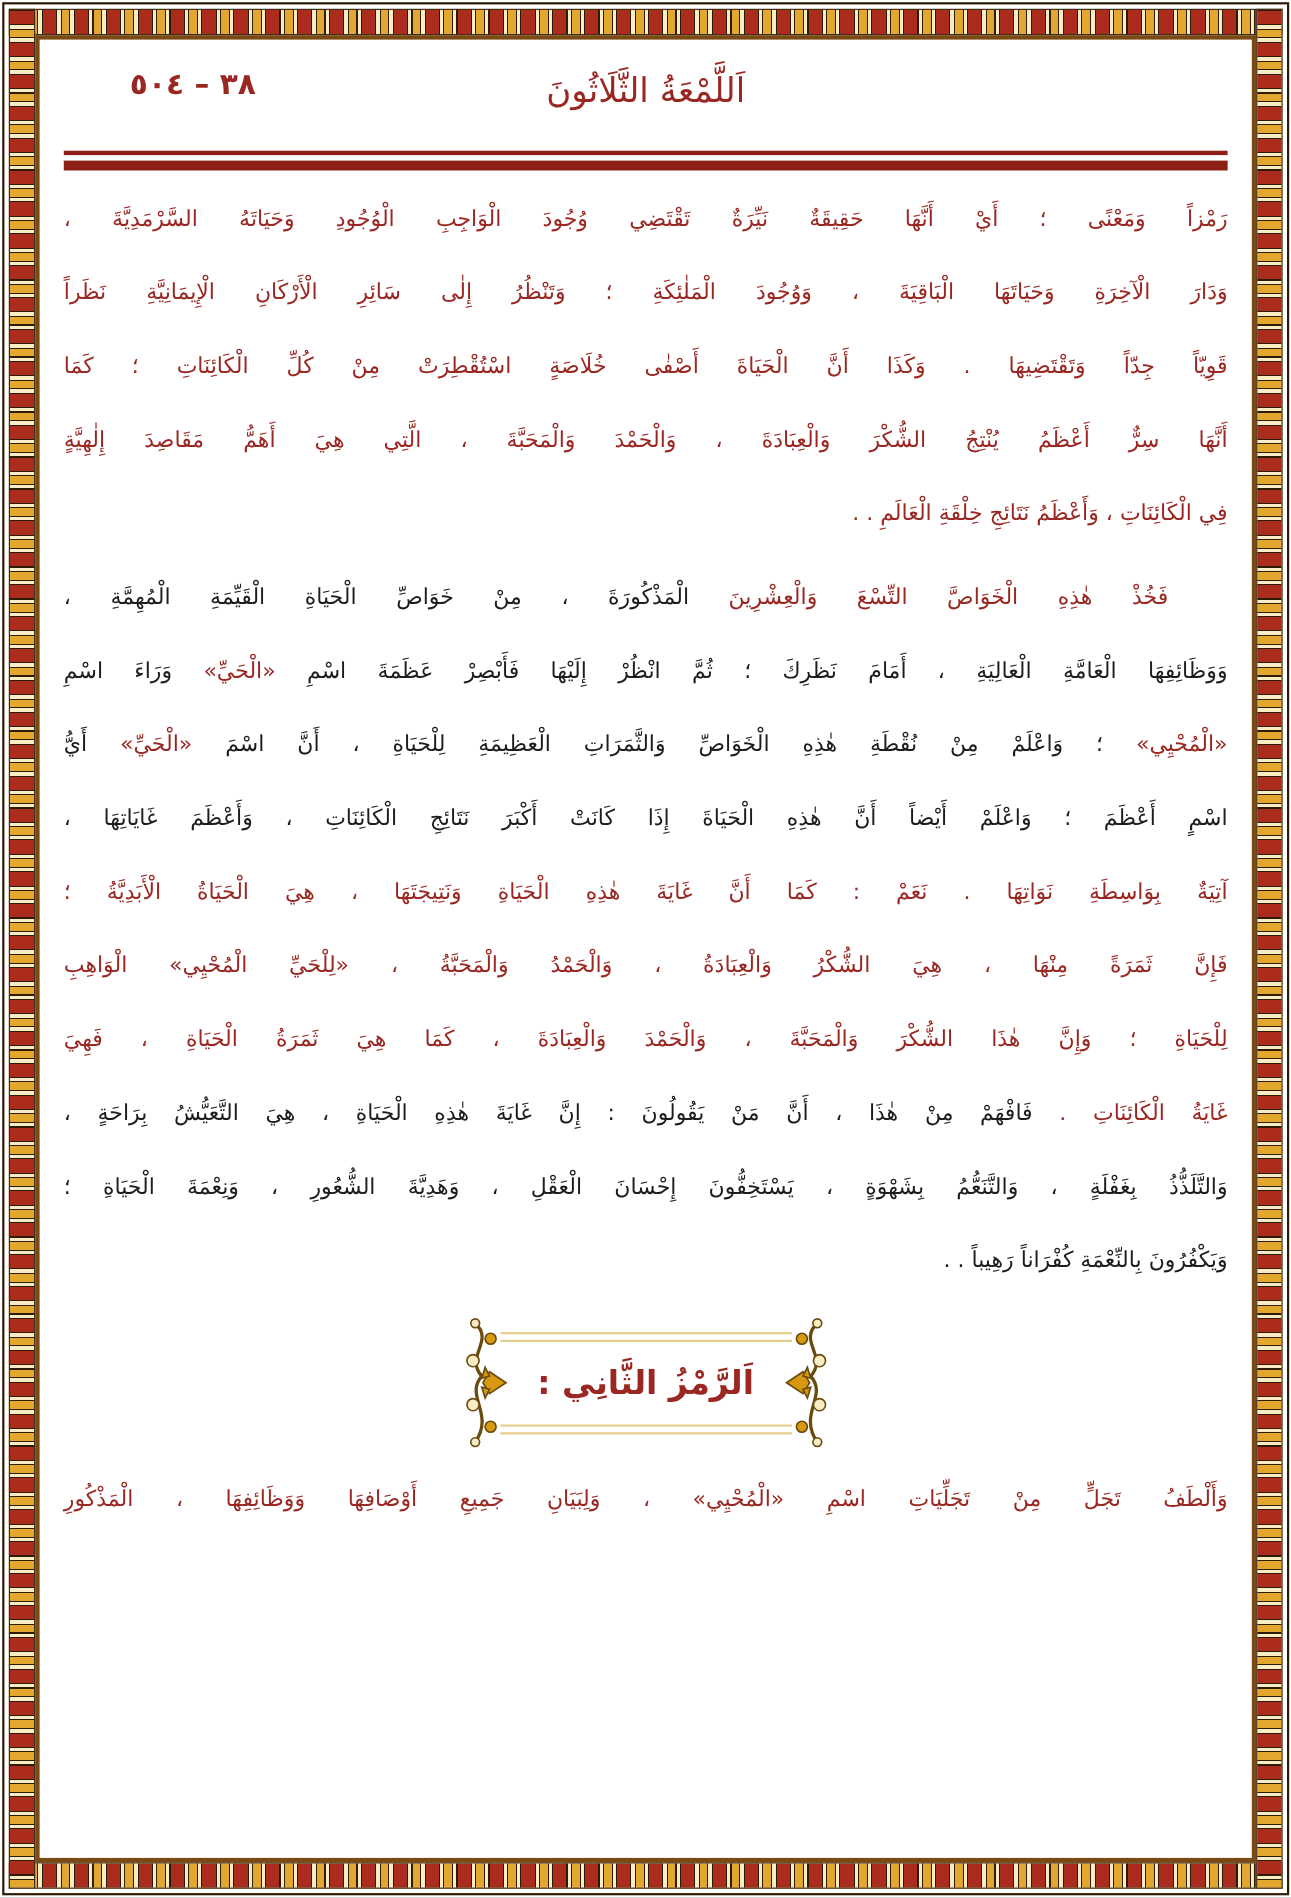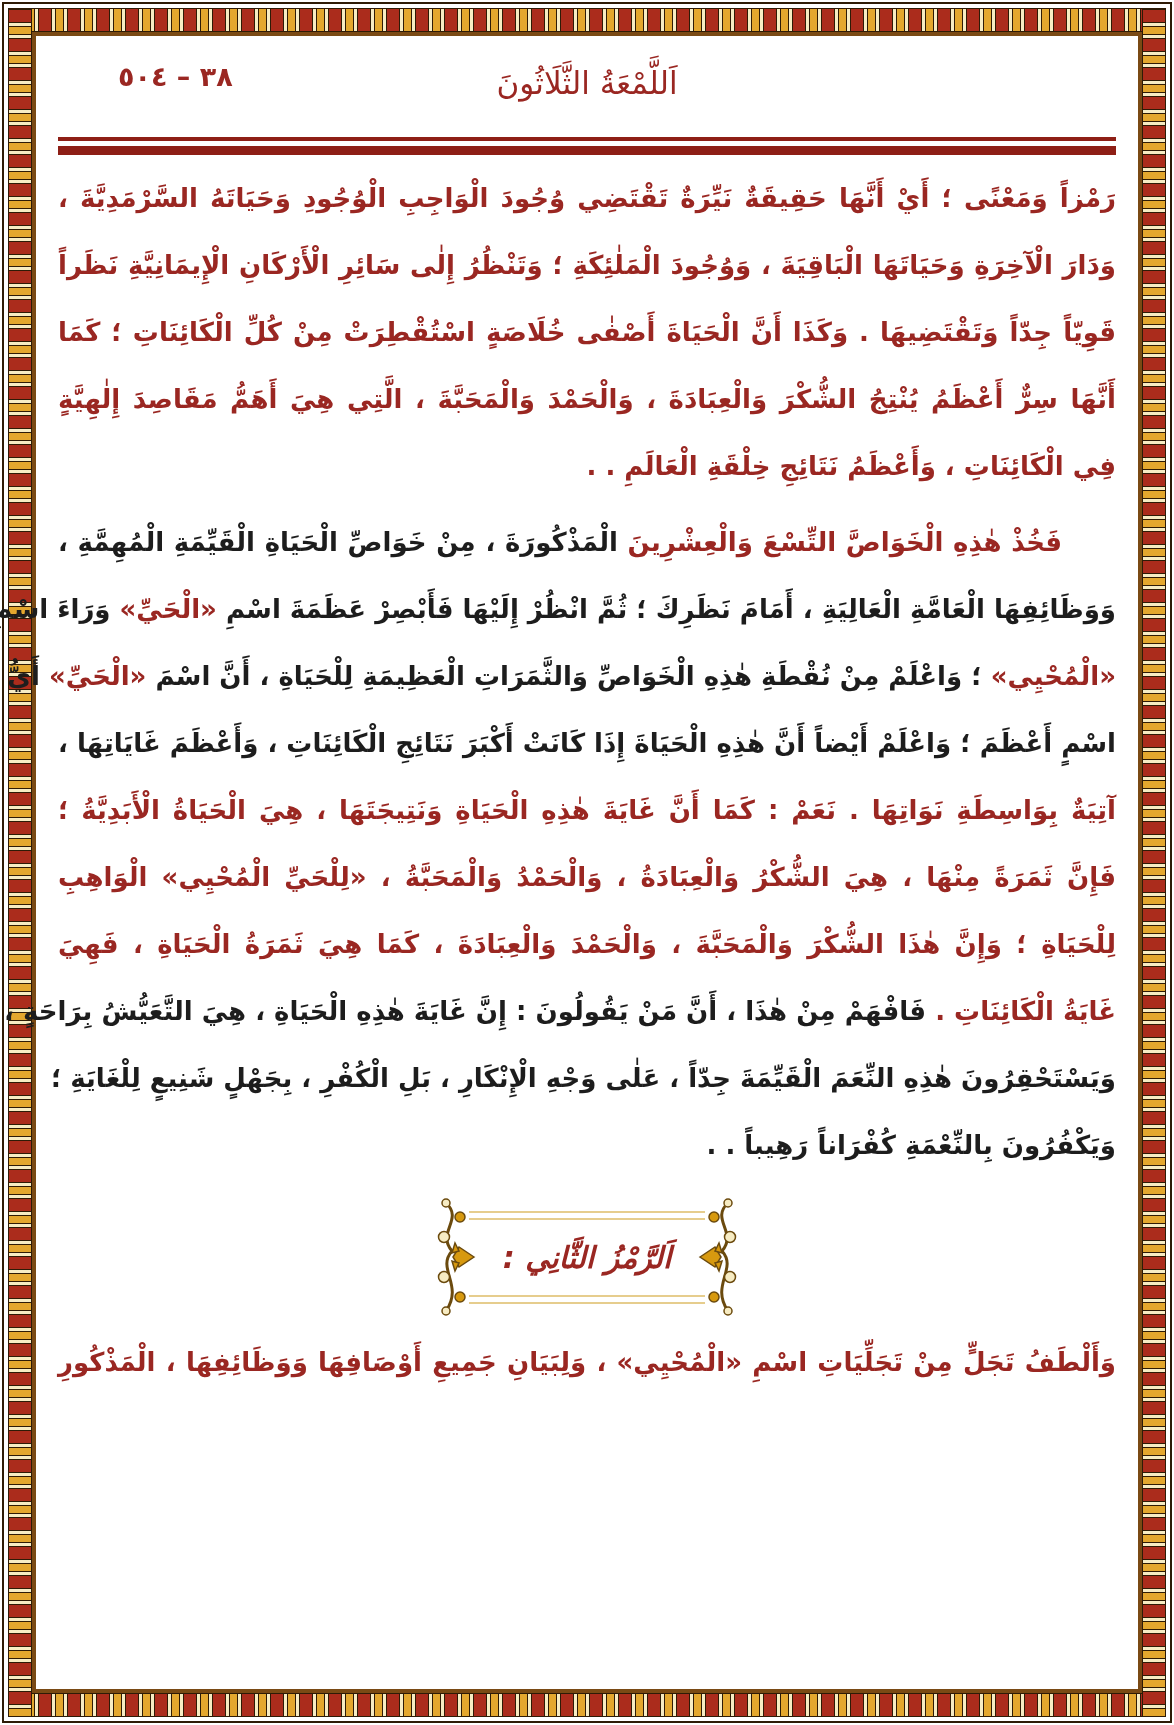--- a/index.html
+++ b/index.html
@@ -80,42 +80,41 @@
   .double-rule {
     margin-top:14px;
     height:5px;
     border-top:4px solid var(--rule-red);
     border-bottom:9px solid var(--rule-red);
   }
   
   .body-lines { margin-top:10px; }
   .line {
     height:67px; line-height:67px;
-    font-size:26px; font-weight:bold;
+    font-size:20px; font-weight:normal;
     text-align:justify; text-align-last:justify;
     white-space:nowrap;
   }
   .line.last { text-align:right; text-align-last:right; }
   .line.indent { padding-right:54px; }
   .line.space { margin-top:9px; }
   .line span[data-tone="red"]  { color:var(--text-red); }
   .line span[data-tone="dark"] { color:var(--text-dark); }
   
   .ornament {
     display:flex; align-items:center; justify-content:center;
     width:max-content;
     margin:16px auto 10px auto;
   }
   .orn-flourish { flex:0 0 auto; margin:0 -7px; position:relative; z-index:2; }
   .orn-flourish.mirror { transform:scaleX(-1); }
   .orn-box {
     border-top:2px solid var(--ornament-pale);
     border-bottom:2px solid var(--ornament-pale);
     padding:5px 0;
-    font-style:italic;
   }
   .orn-box-inner {
     border-top:2px solid var(--ornament-pale);
     border-bottom:2px solid var(--ornament-pale);
     padding:20px 34px;
   }
   .orn-title {
     font-size:30px; font-weight:bold;
     color:var(--text-red);
     white-space:nowrap;
@@ -153,21 +152,21 @@
         <div class="line"><span data-tone="red">أَنَّهَا سِرٌّ أَعْظَمُ يُنْتِجُ الشُّكْرَ وَالْعِبَادَةَ ، وَالْحَمْدَ وَالْمَحَبَّةَ ، الَّتِي هِيَ أَهَمُّ مَقَاصِدَ إِلٰهِيَّةٍ</span></div>
         <div class="line last"><span data-tone="red">فِي الْكَائِنَاتِ ، وَأَعْظَمُ نَتَائِجِ خِلْقَةِ الْعَالَمِ . .</span></div>
         <div class="line indent space"><span data-tone="red">فَخُذْ هٰذِهِ الْخَوَاصَّ التِّسْعَ وَالْعِشْرِينَ </span><span data-tone="dark">الْمَذْكُورَةَ ، مِنْ خَوَاصِّ الْحَيَاةِ الْقَيِّمَةِ الْمُهِمَّةِ ،</span></div>
         <div class="line"><span data-tone="dark">وَوَظَائِفِهَا الْعَامَّةِ الْعَالِيَةِ ، أَمَامَ نَظَرِكَ ؛ ثُمَّ انْظُرْ إِلَيْهَا فَأَبْصِرْ عَظَمَةَ اسْمِ </span><span data-tone="red">«الْحَيِّ»</span><span data-tone="dark"> وَرَاءَ اسْمِ</span></div>
         <div class="line"><span data-tone="red">«الْمُحْيِي»</span><span data-tone="dark"> ؛ وَاعْلَمْ مِنْ نُقْطَةِ هٰذِهِ الْخَوَاصِّ وَالثَّمَرَاتِ الْعَظِيمَةِ لِلْحَيَاةِ ، أَنَّ اسْمَ </span><span data-tone="red">«الْحَيِّ»</span><span data-tone="dark"> أَيُّ</span></div>
         <div class="line"><span data-tone="dark">اسْمٍ أَعْظَمَ ؛ وَاعْلَمْ أَيْضاً أَنَّ هٰذِهِ الْحَيَاةَ إِذَا كَانَتْ أَكْبَرَ نَتَائِجِ الْكَائِنَاتِ ، وَأَعْظَمَ غَايَاتِهَا ،</span></div>
         <div class="line"><span data-tone="red">آتِيَةٌ بِوَاسِطَةِ نَوَاتِهَا . نَعَمْ : كَمَا أَنَّ غَايَةَ هٰذِهِ الْحَيَاةِ وَنَتِيجَتَهَا ، هِيَ الْحَيَاةُ الْأَبَدِيَّةُ ؛</span></div>
         <div class="line"><span data-tone="red">فَإِنَّ ثَمَرَةً مِنْهَا ، هِيَ الشُّكْرُ وَالْعِبَادَةُ ، وَالْحَمْدُ وَالْمَحَبَّةُ ، «لِلْحَيِّ الْمُحْيِي» الْوَاهِبِ</span></div>
         <div class="line"><span data-tone="red">لِلْحَيَاةِ ؛ وَإِنَّ هٰذَا الشُّكْرَ وَالْمَحَبَّةَ ، وَالْحَمْدَ وَالْعِبَادَةَ ، كَمَا هِيَ ثَمَرَةُ الْحَيَاةِ ، فَهِيَ</span></div>
         <div class="line"><span data-tone="red">غَايَةُ الْكَائِنَاتِ . </span><span data-tone="dark">فَافْهَمْ مِنْ هٰذَا ، أَنَّ مَنْ يَقُولُونَ : إِنَّ غَايَةَ هٰذِهِ الْحَيَاةِ ، هِيَ التَّعَيُّشُ بِرَاحَةٍ ،</span></div>
-        <div class="line"><span data-tone="dark">وَيَسْتَحْقِرُونَ هٰذِهِ النِّعَمَ الْقَيِّمَةَ جِدّاً ، عَلٰى وَجْهِ الْإِنْكَارِ ، بَلِ الْكُفْرِ ، بِجَهْلٍ شَنِيعٍ لِلْغَايَةِ ؛</span></div>
+        <div class="line"><span data-tone="dark">وَالتَّلَذُّذُ بِغَفْلَةٍ ، وَالتَّنَعُّمُ بِشَهْوَةٍ ، يَسْتَخِفُّونَ إِحْسَانَ الْعَقْلِ ، وَهَدِيَّةَ الشُّعُورِ ، وَنِعْمَةَ الْحَيَاةِ ؛</span></div>
         <div class="line last"><span data-tone="dark">وَيَكْفُرُونَ بِالنِّعْمَةِ كُفْرَاناً رَهِيباً . .</span></div>
       </div>
 
     <div class="ornament">
       <svg class="orn-flourish" viewBox="0 0 48 124" width="48" height="124" aria-hidden="true">
         <path class="vine" d="M30 8 C 12 24, 40 38, 24 56 C 40 74, 12 90, 30 116"></path>
         <circle class="curl-gold" cx="16" cy="22" r="5"></circle>
         <circle class="curl-pale" cx="32" cy="42" r="5.5"></circle>
         <circle class="curl-pale" cx="32" cy="82" r="5.5"></circle>
         <circle class="curl-gold" cx="16" cy="102" r="5"></circle>

